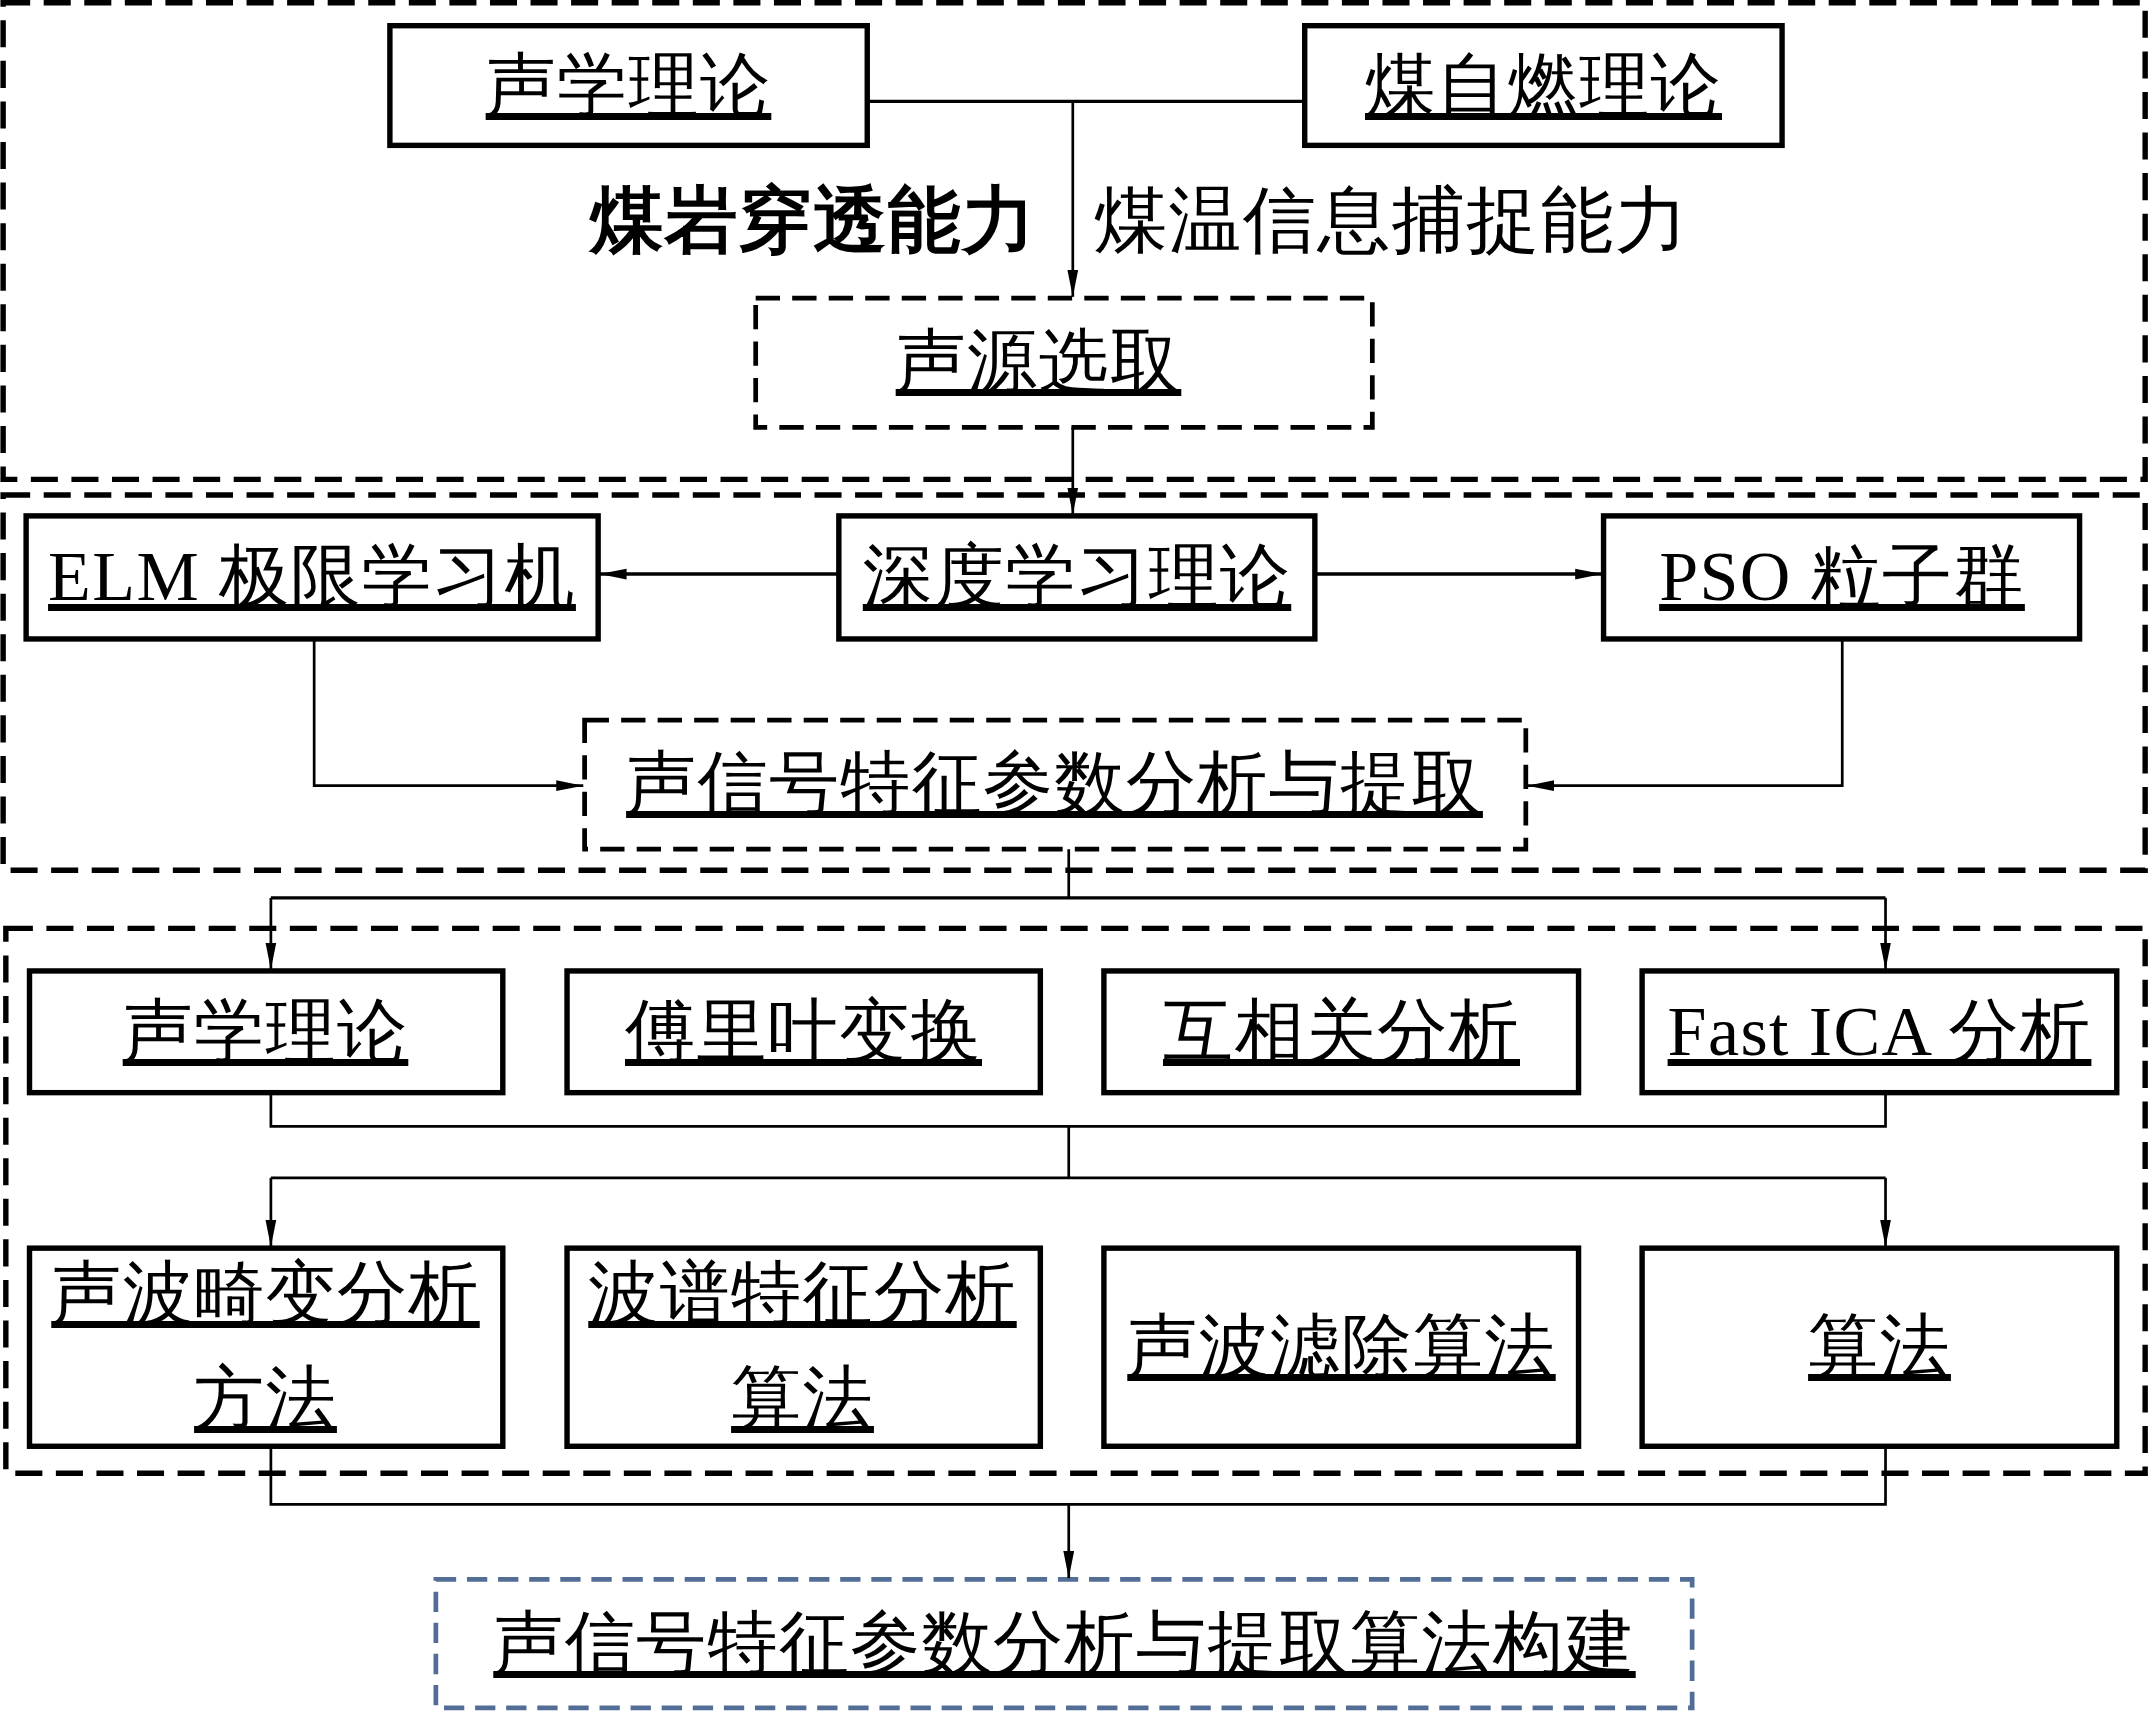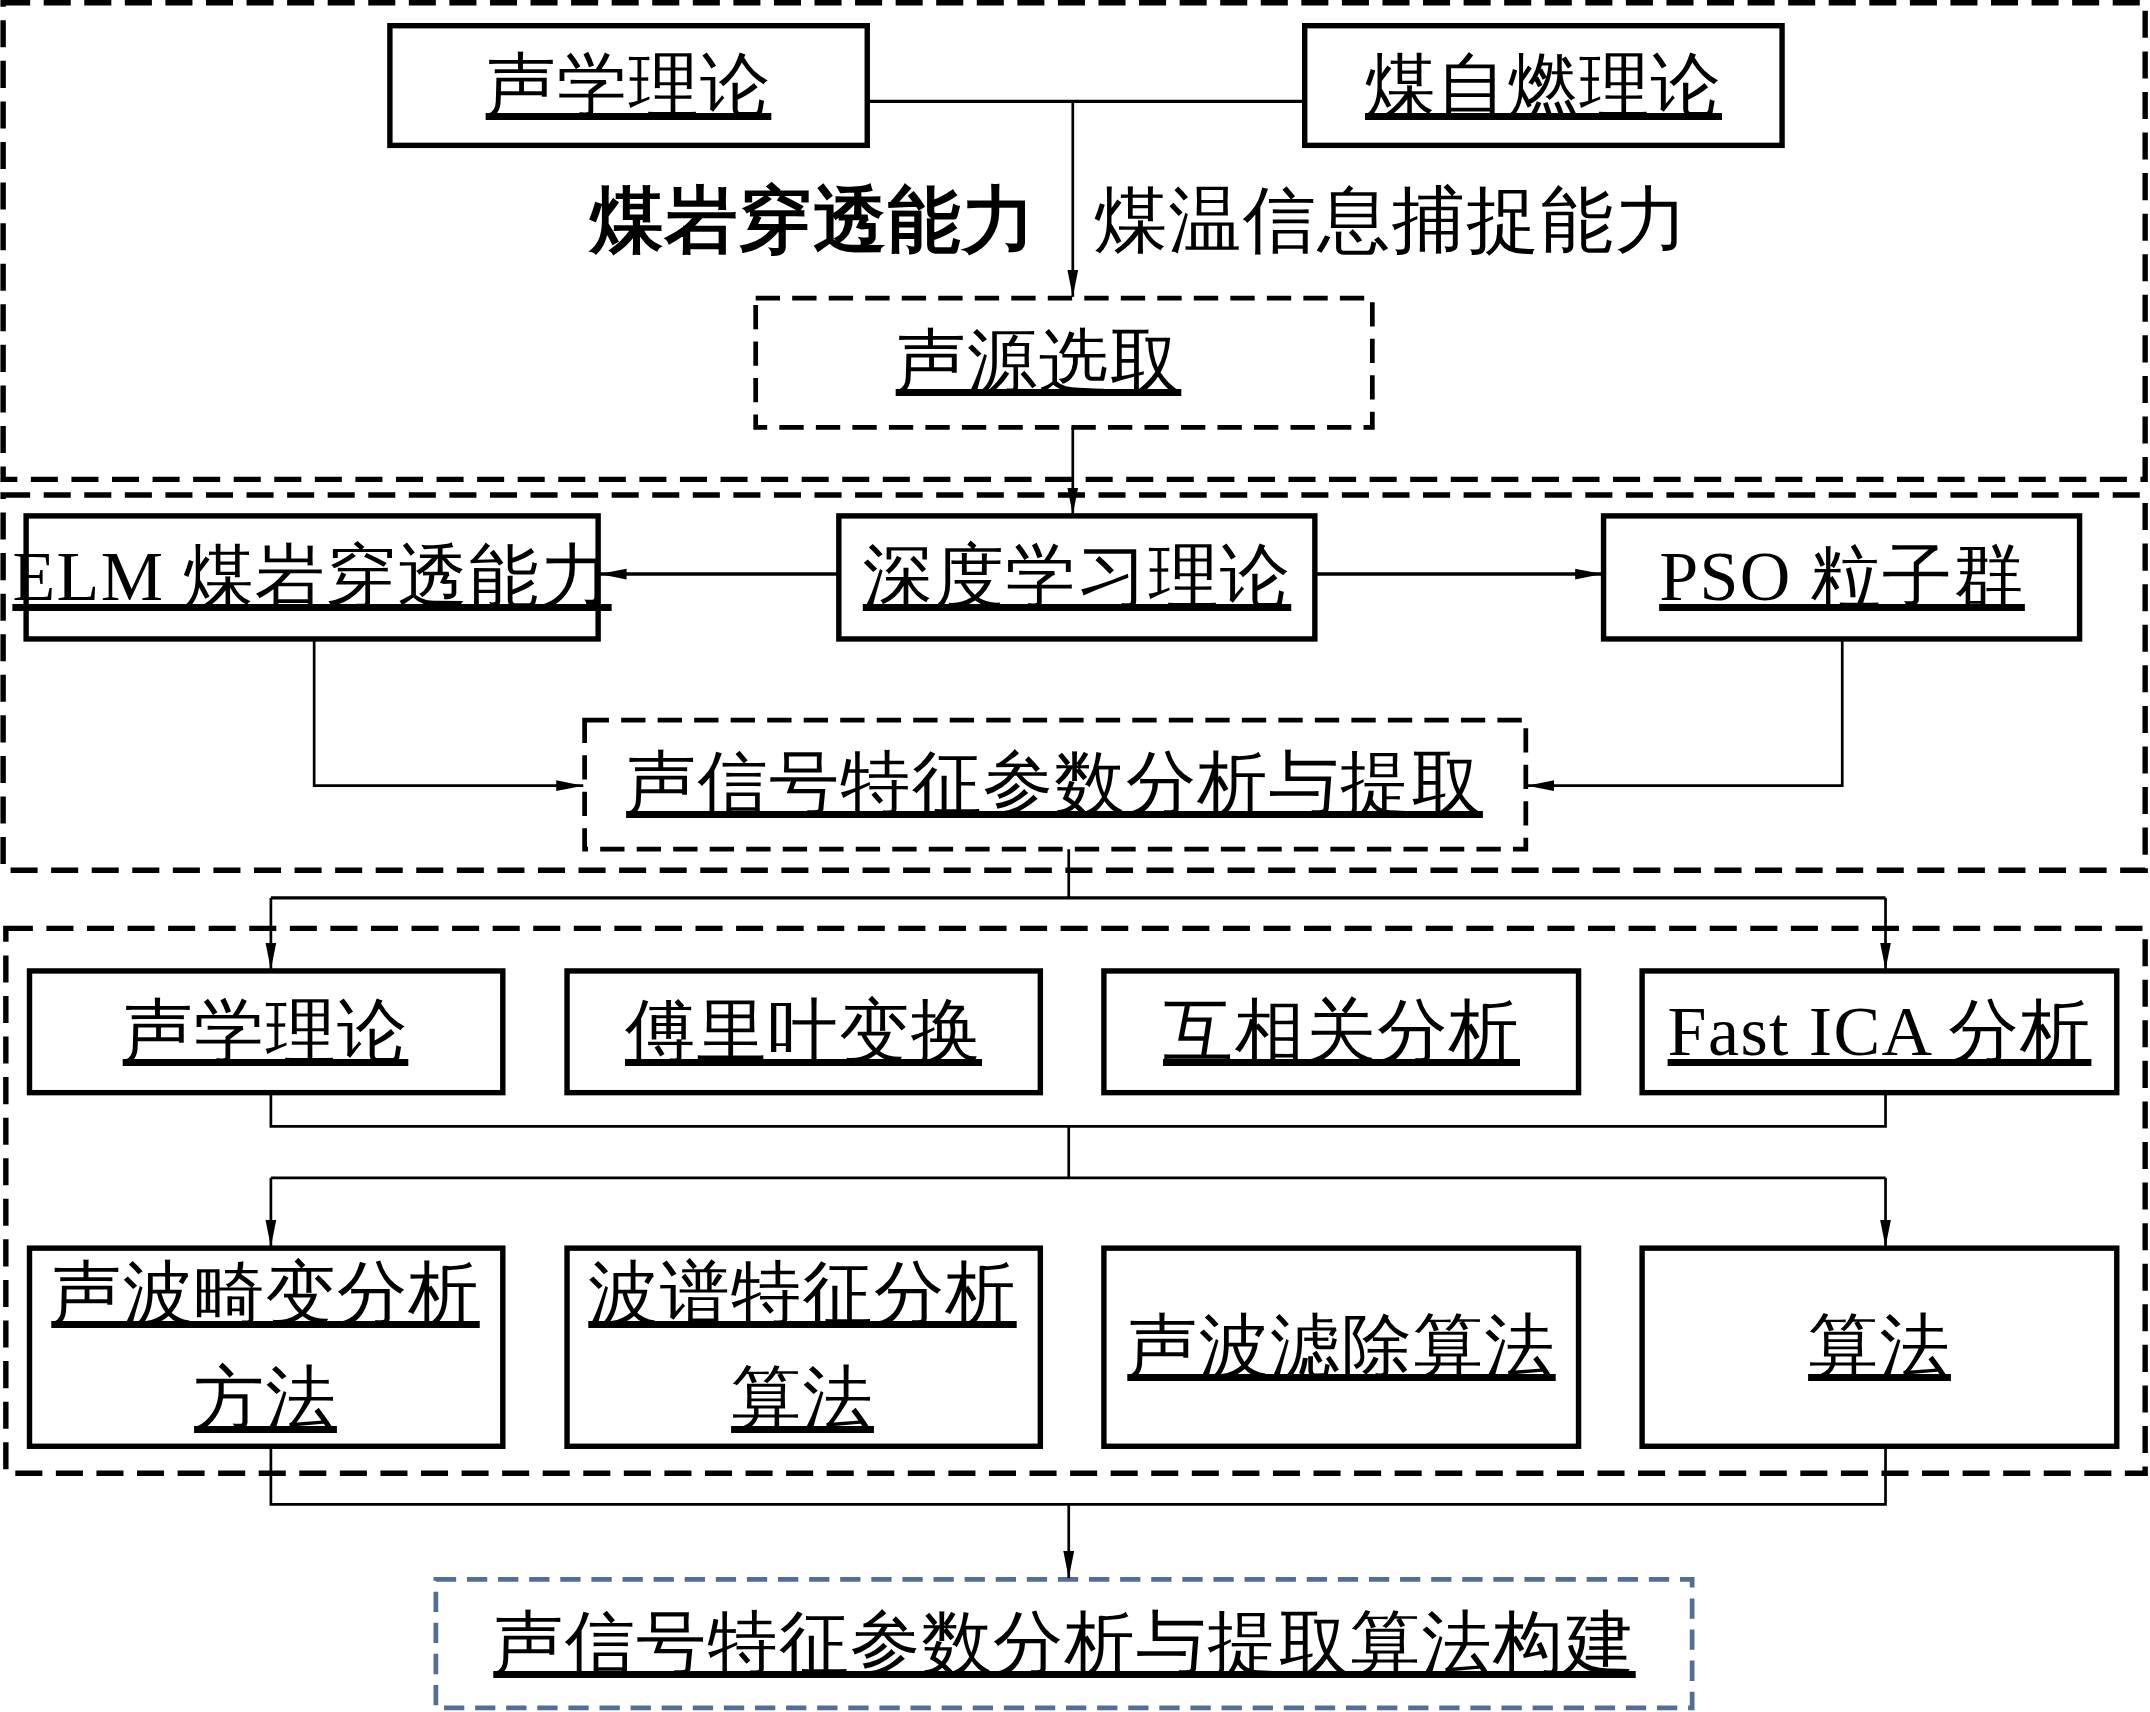--- a/index.html
+++ b/index.html
@@ -83,21 +83,21 @@
 </div>
 
 <div class="label" style="left:590px;top:184px;font-weight:bold;">煤岩穿透能力</div>
 <div class="label" style="left:1094px;top:184px;font-family:Liberation Serif, serif;">煤温信息捕捉能力</div>
 
 <div class="node" style="left:730px;top:298px;width:617px;height:129px;">
   <span>声源选取</span>
 </div>
 
 <div class="node" style="left:26px;top:516px;width:572px;height:123px;">
-  <span>ELM 煤岩穿透能力</span>
+  <span>ELM 极限学习机</span>
 </div>
 <div class="node" style="left:839px;top:516px;width:476px;height:123px;">
   <span>深度学习理论</span>
 </div>
 <div class="node" style="left:1604px;top:516px;width:476px;height:123px;">
   <span>PSO 粒子群</span>
 </div>
 
 <div class="node" style="left:584px;top:720px;width:941px;height:129px;">
   <span>声信号特征参数分析与提取</span>

